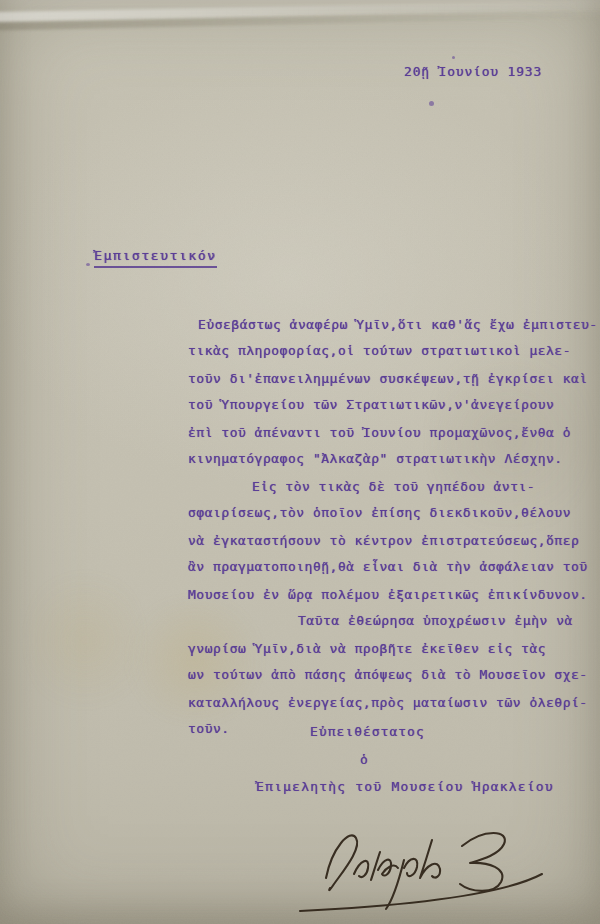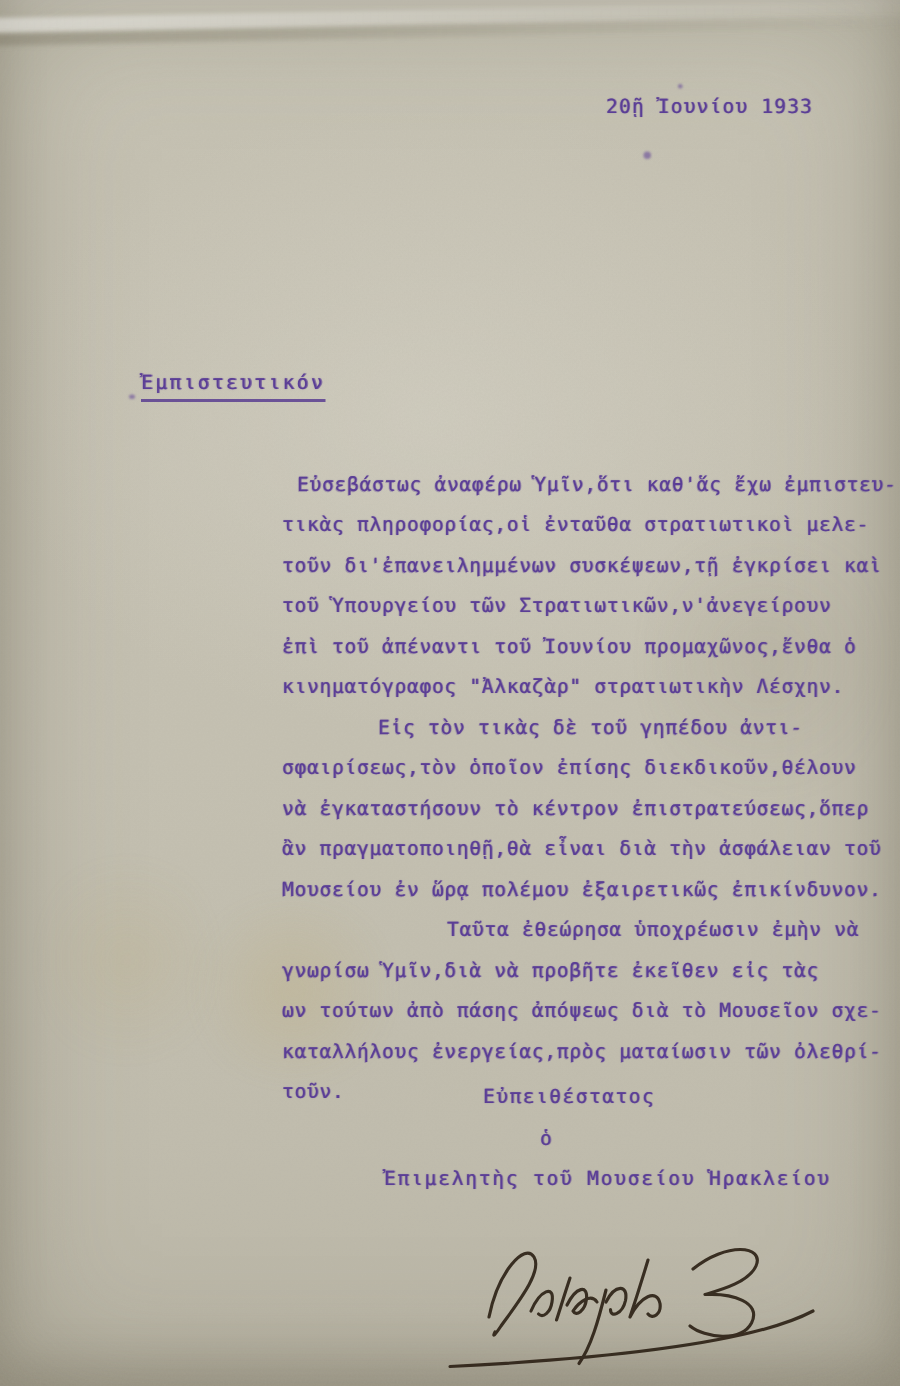--- a/index.html
+++ b/index.html
@@ -39,21 +39,21 @@
     border-bottom:2px solid rgba(82,52,142,.8);padding-bottom:3px;
     text-shadow:.8px 0 0 rgba(91,62,150,.6), 0 0 1px rgba(91,62,150,.5);
   }
   .body-block{position:absolute;left:188px;top:290px;width:404px;margin-top:20px;}
   .line{height:27px;line-height:27px;font-size:13px;letter-spacing:.5px;white-space:pre;
     text-shadow:.6px 0 0 rgba(91,62,150,.45), -.4px .3px 0 rgba(91,62,150,.3), 0 0 1px rgba(91,62,150,.35);}
   .line:nth-child(odd){transform:translateY(.5px);}
   .indent-sm{padding-left:10px;}
   .indent-p2{padding-left:64px;}
   .indent-p3{padding-left:110px;}
-  .valediction{left:322px;top:724px;letter-spacing:1px;}
+  .valediction{left:310px;top:724px;letter-spacing:1px;}
   .article{left:360px;top:752px;}
   .signatory{left:256px;top:779px;letter-spacing:1.2px;}
   .signature{position:absolute;left:292px;top:812px;width:286px;height:104px;}
 </style>
 </head>
 <body>
 
 <div class="page">
 
   <svg class="grain" width="600" height="924" xmlns="http://www.w3.org/2000/svg">
@@ -72,21 +72,21 @@
   <div class="speck p1"></div>
   <div class="speck p2"></div>
   <div class="speck p3"></div>
 
   <div class="typed date-line">20ῇ Ἰουνίου 1933</div>
 
   <div class="typed heading">Ἐμπιστευτικόν</div>
 
   <div class="body-block">
     <div class="line indent-sm">Εὐσεβάστως ἀναφέρω Ὑμῖν,ὅτι καθ'ἅς ἔχω ἐμπιστευ-</div>
-    <div class="line">τικὰς πληροφορίας,οἱ ἐνταῦθα στρατιωτικοὶ μελε-</div>
+    <div class="line">τικὰς πληροφορίας,οἱ τούτων στρατιωτικοὶ μελε-</div>
     <div class="line">τοῦν δι'ἐπανειλημμένων συσκέψεων,τῇ ἐγκρίσει καὶ</div>
     <div class="line">τοῦ Ὑπουργείου τῶν Στρατιωτικῶν,ν'ἀνεγείρουν</div>
     <div class="line">ἐπὶ τοῦ ἀπέναντι τοῦ Ἰουνίου προμαχῶνος,ἔνθα ὁ</div>
     <div class="line">κινηματόγραφος "Ἀλκαζὰρ" στρατιωτικὴν Λέσχην.</div>
     <div class="line indent-p2">Εἰς τὸν τικὰς δὲ τοῦ γηπέδου ἀντι-</div>
     <div class="line">σφαιρίσεως,τὸν ὁποῖον ἐπίσης διεκδικοῦν,θέλουν</div>
     <div class="line">νὰ ἐγκαταστήσουν τὸ κέντρον ἐπιστρατεύσεως,ὅπερ</div>
     <div class="line">ἂν πραγματοποιηθῇ,θὰ εἶναι διὰ τὴν ἀσφάλειαν τοῦ</div>
     <div class="line">Μουσείου ἐν ὥρᾳ πολέμου ἐξαιρετικῶς ἐπικίνδυνον.</div>
     <div class="line indent-p3">Ταῦτα ἐθεώρησα ὑποχρέωσιν ἐμὴν νὰ</div>

